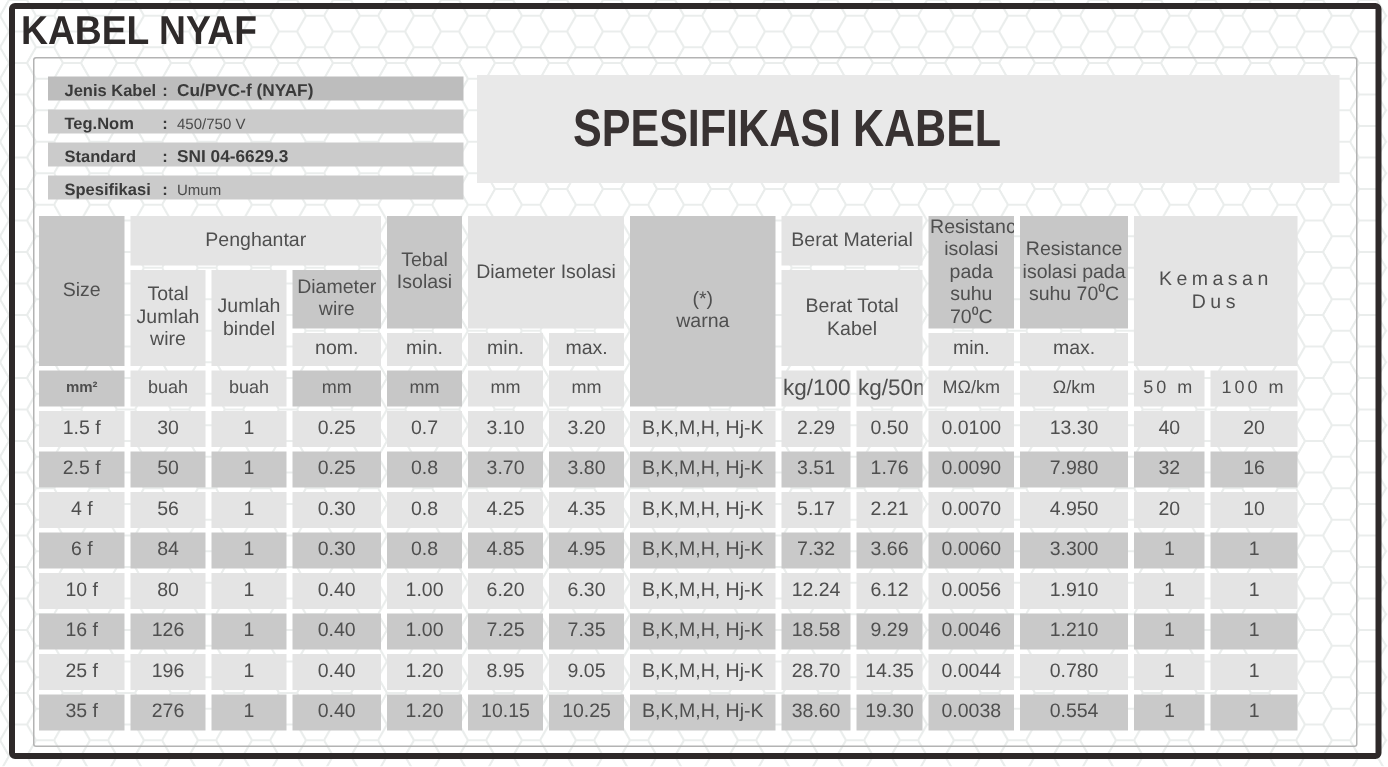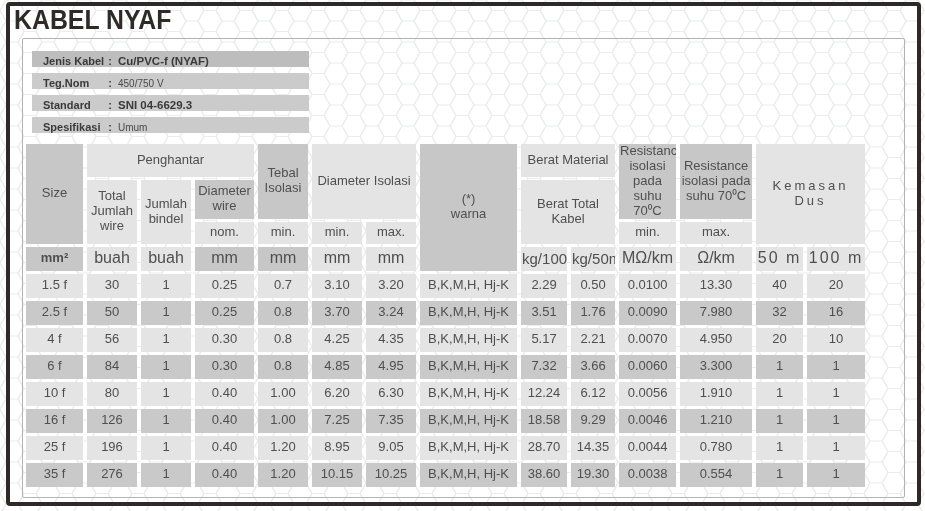--- a/index.html
+++ b/index.html
@@ -39,22 +39,22 @@
                border-collapse:separate; border-spacing:4px 3px;
                table-layout:fixed; width:847px; }
   table.spec td { text-align:center; vertical-align:middle;
                   font-size:13px; color:#4f4f4f; line-height:1.15;
                   overflow:hidden; padding:0 1px; }
   .c-l { background:var(--cell-light,#e4e4e4); }
   .c-d { background:var(--cell-dark,#c7c7c7); }
   tr.hr1 td { height:33px; }
   tr.hr2 td { height:36px;margin-left:16px; }
   tr.hr3 td { height:22px; }
-  tr.units td { height:24px; font-size:16px; }
-  tr.units td.u-bold { font-weight:bold; font-size:13px; }
+  tr.units td { height:24px; font-size:12px; }
+  tr.units td.u-bold { font-weight:bold; font-size:10px; }
   tr.units td.u-small { font-size:15px; }
   tr.units td.u-sp { letter-spacing:2px; }
   td.res-cell { font-size:9px; line-height:1.2; padding:0 2px; }
   td.warna-cell span, td.kemasan-cell span { display:block; }
   td.kemasan-cell { font-size:13.5px; letter-spacing:3px; }
   td.size-head { font-size:13.5px; }
   tbody tr td { height:24px; font-size:12.5px; color:#474747; }
   tbody tr.r-l td { background:var(--row-light,#e4e4e4); }
   tbody tr.r-d td { background:var(--row-dark,#c9c9c9); }
 </style>
@@ -102,20 +102,23 @@
       <span class="info-sep">:</span>
       <span class="info-value">SNI 04-6629.3</span>
     </div>
     <div class="info-row">
       <span class="info-label">Spesifikasi</span>
       <span class="info-sep">:</span>
       <span class="info-value">Umum</span>
     </div>
   </div>
 
+  <div class="spec-box">
+    <span class="spec-title">SPESIFIKASI KABEL</span>
+  </div>
 
   <table class="spec">
     <colgroup>
       <col style="width:57px">
         <col style="width:50px">
         <col style="width:50px">
         <col style="width:59px">
       <col style="width:50px">
         <col style="width:50px">
         <col style="width:50px">
@@ -192,21 +195,21 @@
           <td>40</td>
           <td>20</td>
         </tr>
         <tr class="r-d">
           <td>2.5 f</td>
           <td>50</td>
           <td>1</td>
           <td>0.25</td>
           <td>0.8</td>
           <td>3.70</td>
-          <td>3.24</td>
+          <td>3.80</td>
           <td>B,K,M,H, Hj-K</td>
           <td>3.51</td>
           <td>1.76</td>
           <td>0.0090</td>
           <td>7.980</td>
           <td>32</td>
           <td>16</td>
         </tr>
         <tr class="r-l">
           <td>4 f</td>

